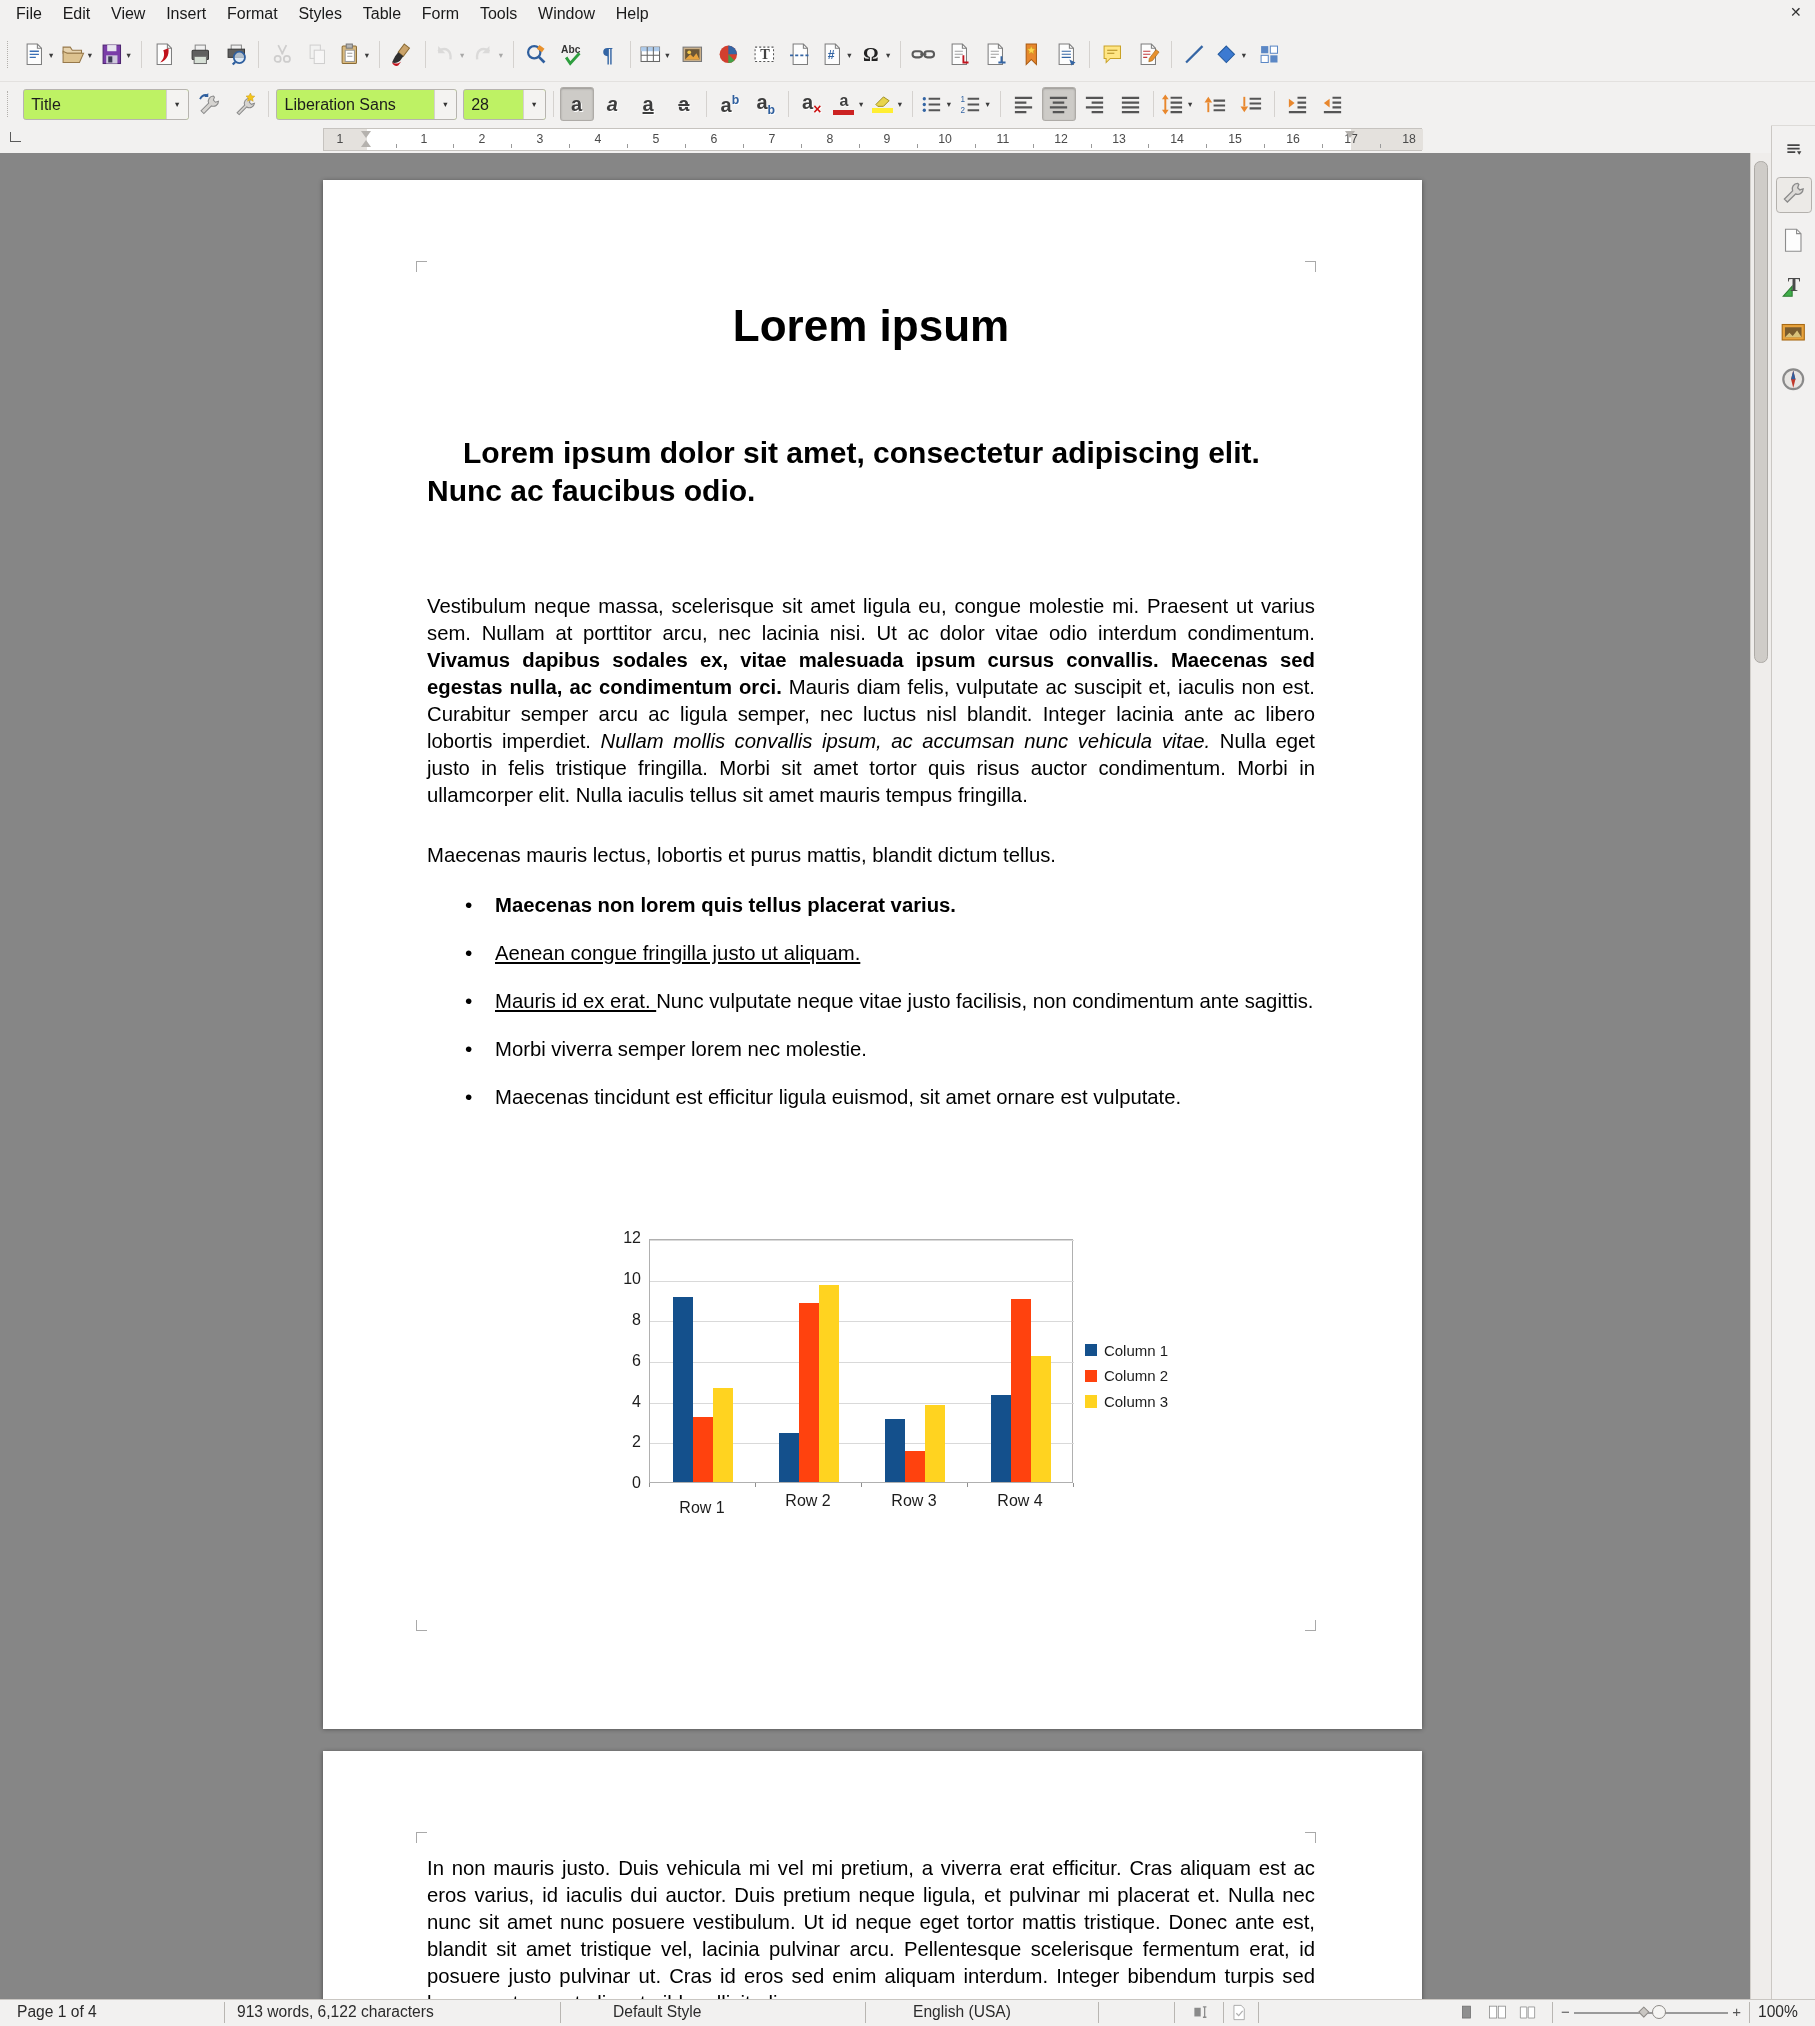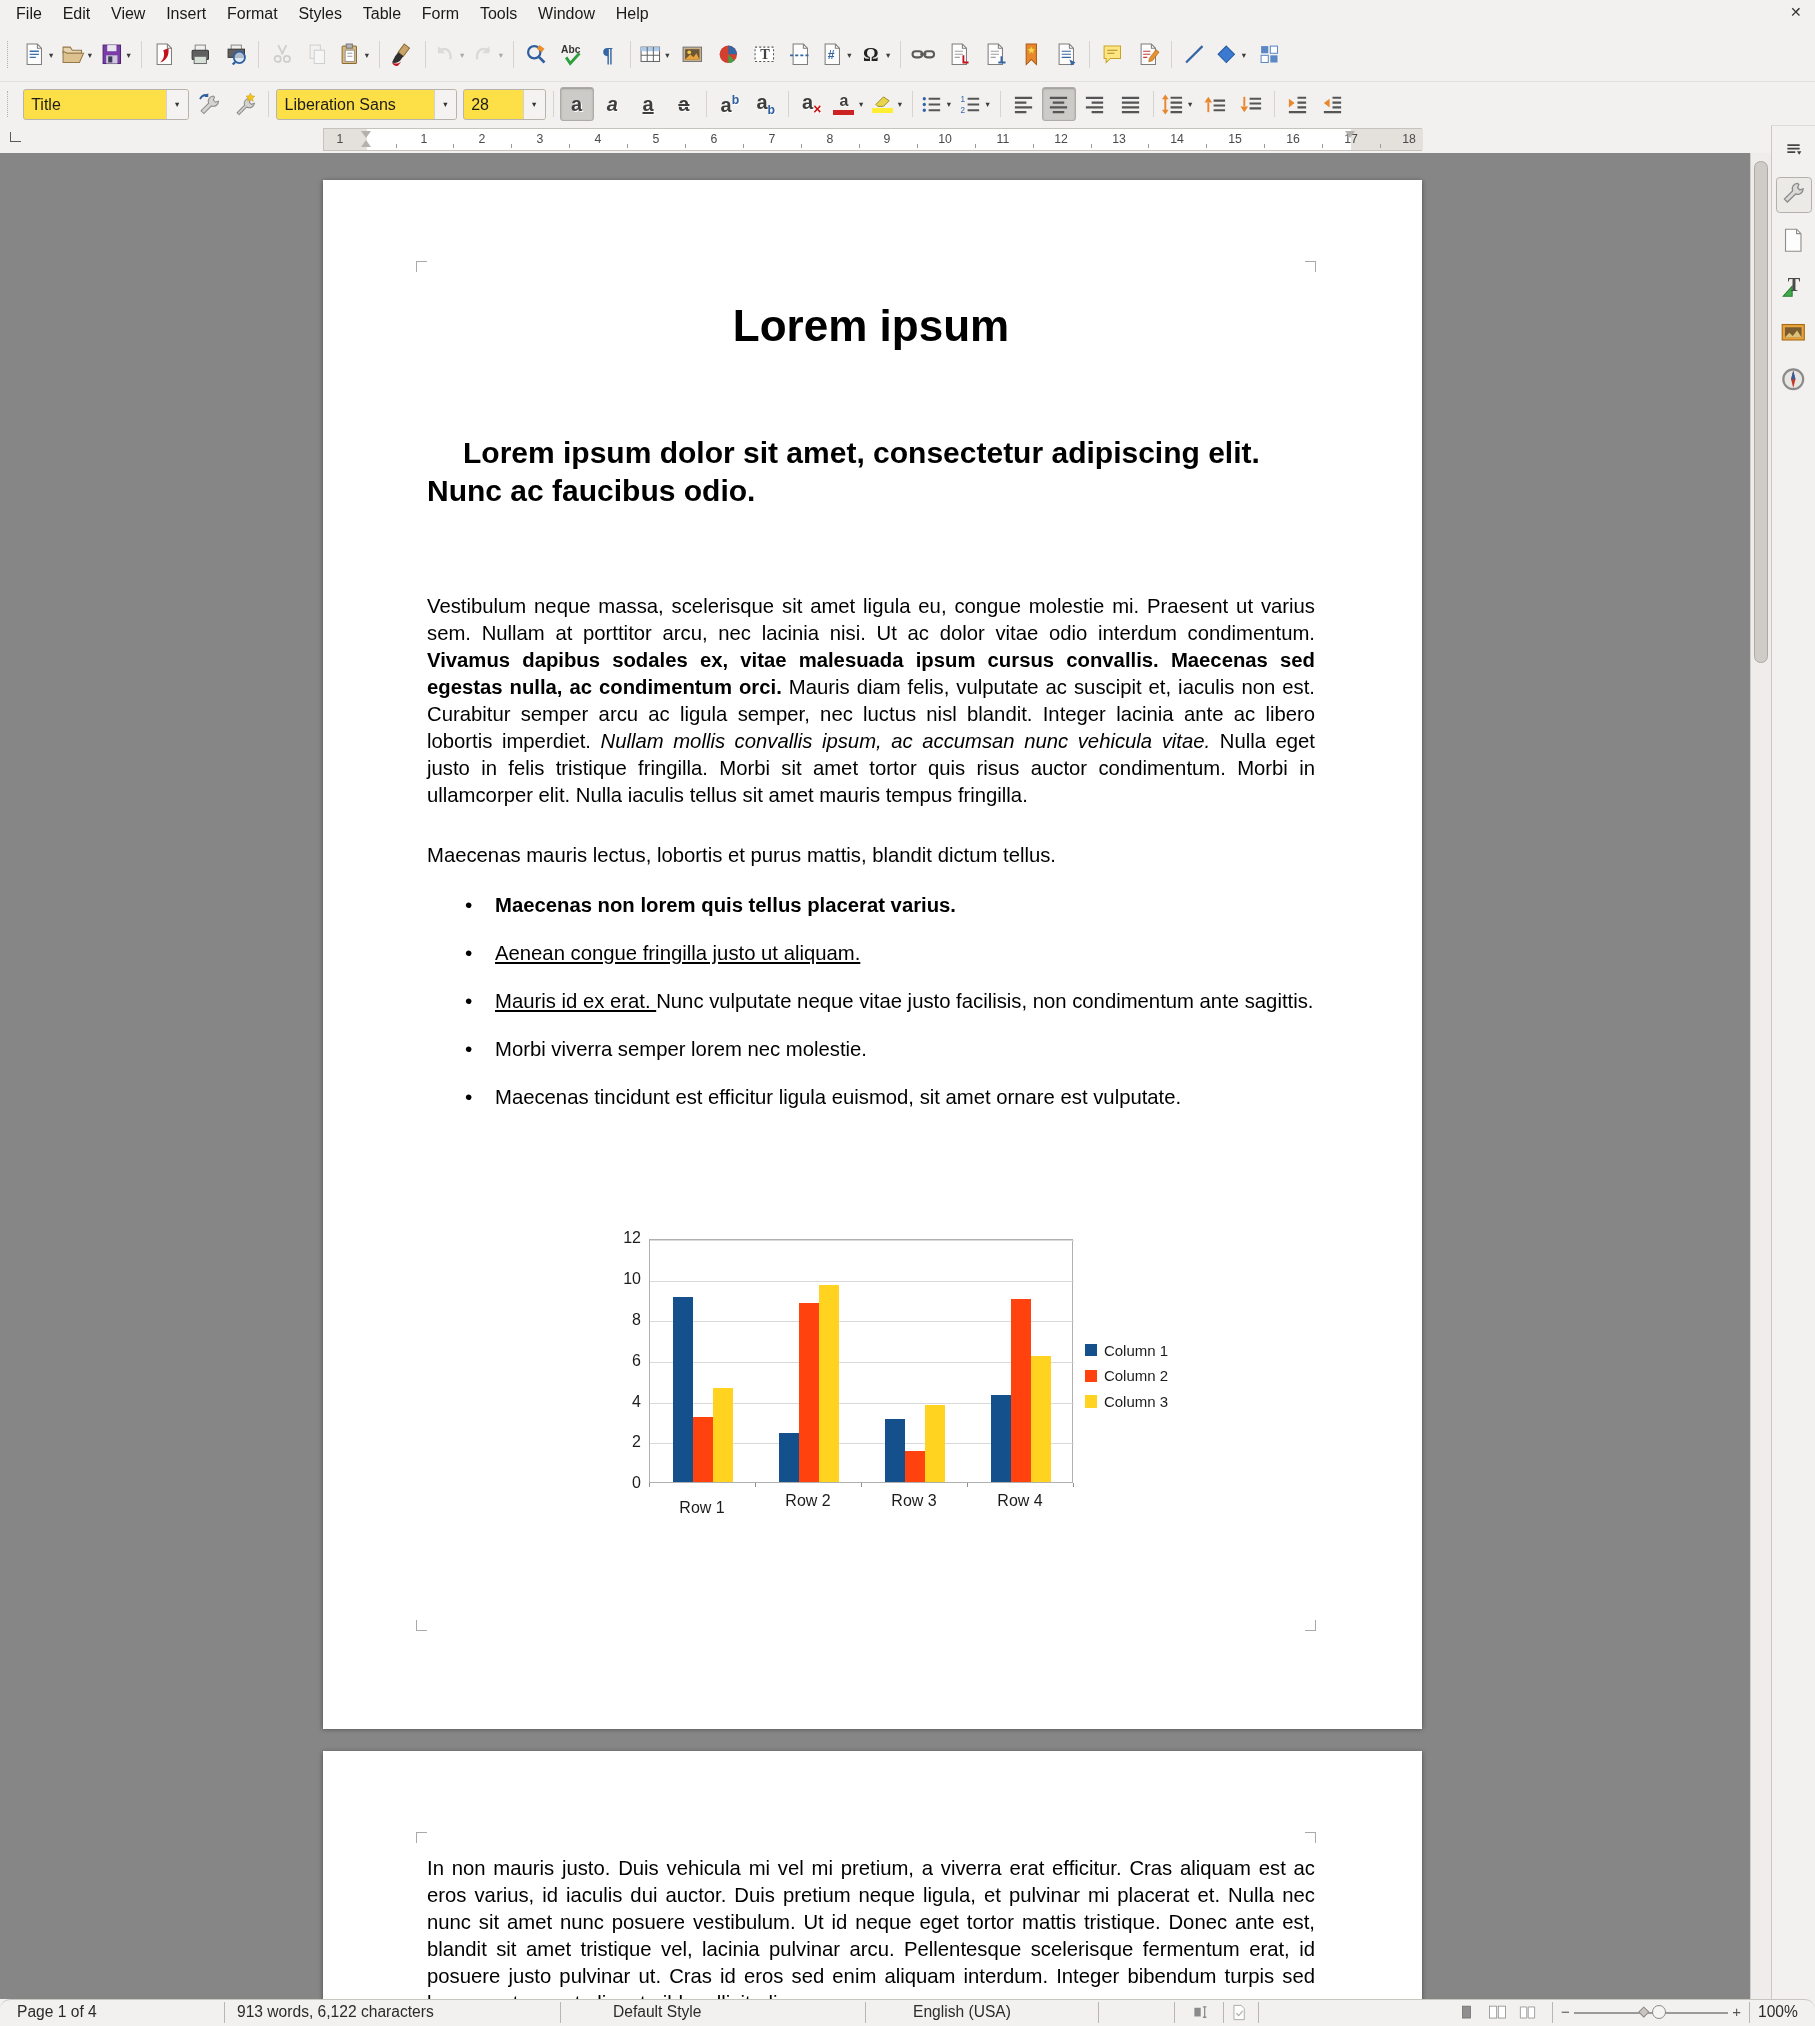--- a/index.html
+++ b/index.html
@@ -35,21 +35,21 @@
        text-shadow:0.9px 0.9px 0 #fff; }
   .gi { font-style:italic; }
   .gu { text-decoration:underline; }
   .gs { text-decoration:line-through; }
   .g sup,.g sub { color:#2f5f9e; font-size:12.3px; font-weight:bold; }
   .rx { color:#cc1111; font-size:14px; vertical-align:sub; }
   .colstack { display:flex; flex-direction:column; align-items:center; gap:0.9px; }
   .cbar { width:21px; height:4.7px; display:block; }
 
   
-  .combo { height:31px; background:#fde047; border:0.9px solid #b7b4b0; border-radius:2.8px;
+  .combo { height:31px; background:#bef264; border:0.9px solid #b7b4b0; border-radius:2.8px;
     display:flex; align-items:stretch; margin:0 2.8px; overflow:hidden; flex:none;justify-content:center; }
   .combo .cval { flex:1; font-size:16px; color:#1c1c1c; padding:0 7.6px; line-height:29px;
     white-space:nowrap; overflow:hidden; }
   .combo .cbtn { width:22px; border-left:0.9px solid #d4d1cd; background:#f4f3f1;
     display:flex; align-items:center; justify-content:center; font-size:8.5px; color:#333; }
 
   
   #ruler-row { position:absolute; top:125px; left:0; right:44px; height:28px; background:#f2f1f0; }
   #tabsel { position:absolute; left:10.4px; top:6.6px; width:10.4px; height:10.4px;
     border-left:1.9px solid #5a5a5a; border-bottom:1.9px solid #5a5a5a; }
@@ -112,21 +112,21 @@
   #sidebar { position:absolute; top:126px; bottom:27.4px; right:0; width:44px;
     background:#f2f1f0; border-left:0.9px solid #cbc8c4; display:flex;
     flex-direction:column; align-items:center; padding-top:11.4px; }
   .sbtn { width:36px; height:36px; display:flex; align-items:center; justify-content:center;
     border:0.9px solid transparent; border-radius:3.8px; margin-bottom:10.4px; }
   .sbtn.selected { border-color:#b4b1ad; background:#eceae7; }
   .sbtn:first-child { height:24.6px; margin-bottom:15px; }
 
   
   #statusbar { position:absolute; left:0; right:0; bottom:0; height:27.4px;
-    background:#f2f1f0; border-top:0.9px solid #c9c6c2; font-size:15.6px; color:#2b2b2b;border-radius:10px; }
+    background:#f2f1f0; border-top:0.9px solid #c9c6c2; font-size:15.6px; color:#2b2b2b; }
   .sitem { position:absolute; top:3.8px; white-space:nowrap; }
   .sdiv { position:absolute; top:2.8px; width:0.9px; height:21px; background:#b9b6b2; }
   .sicon { position:absolute; top:3.8px; }
   #zoom-slider { position:absolute; top:3.8px; left:1561px; width:180px; height:19px; }
   #zoom-slider .track { position:absolute; left:13.2px; right:13.2px; top:8.5px; height:1.9px; background:#9a9a9a; }
   #zoom-slider .minus,#zoom-slider .plus { position:absolute; top:0; font-size:15px; color:#555; }
   #zoom-slider .minus { left:0; } #zoom-slider .plus { right:0; }
   #zoom-slider .notch { position:absolute; left:79px; top:4.7px; width:7.6px; height:7.6px;
     background:#c9c6c2; border:0.9px solid #8d8a86; transform:rotate(45deg); }
   #zoom-slider .thumb { position:absolute; left:91px; top:1.9px; width:14px; height:14px;

